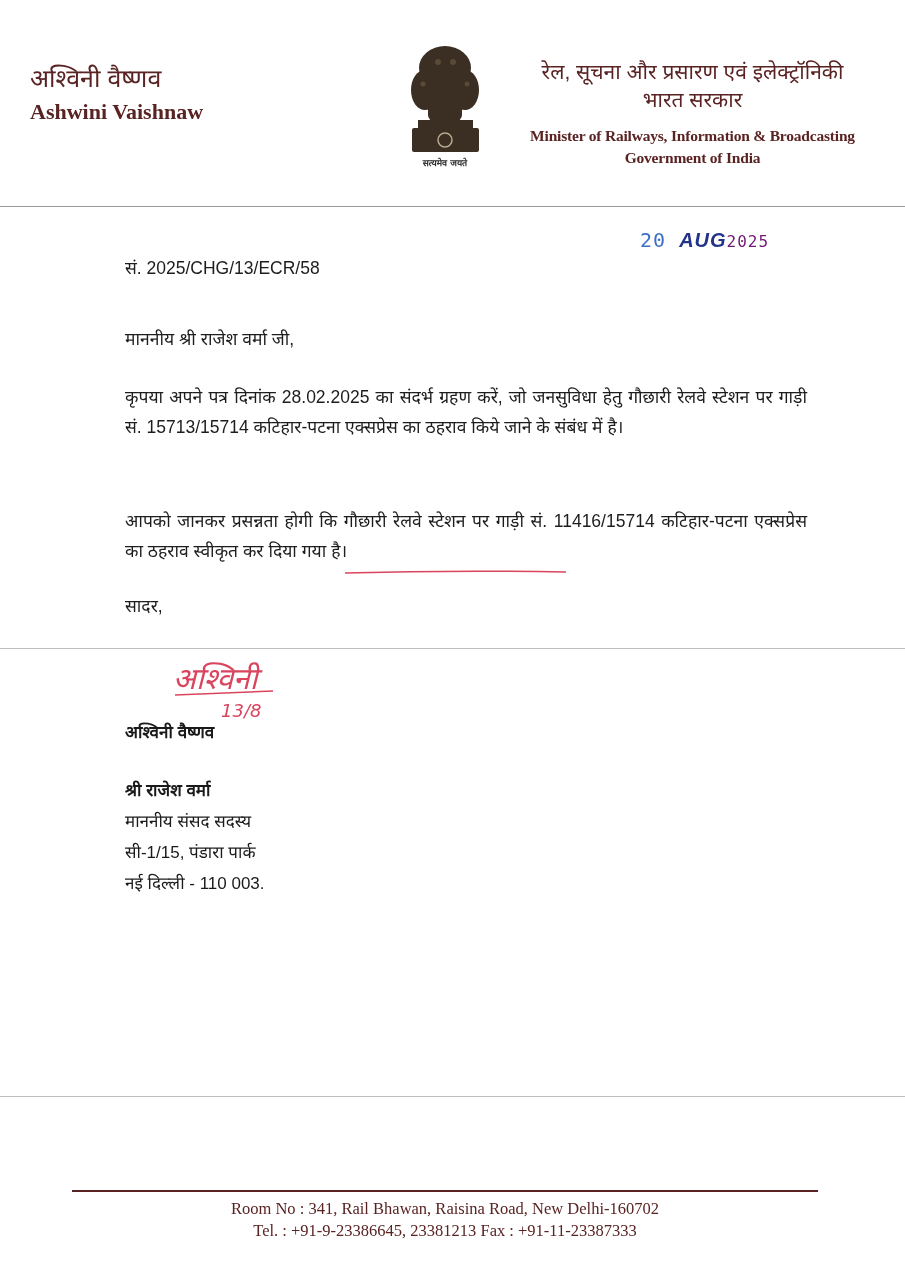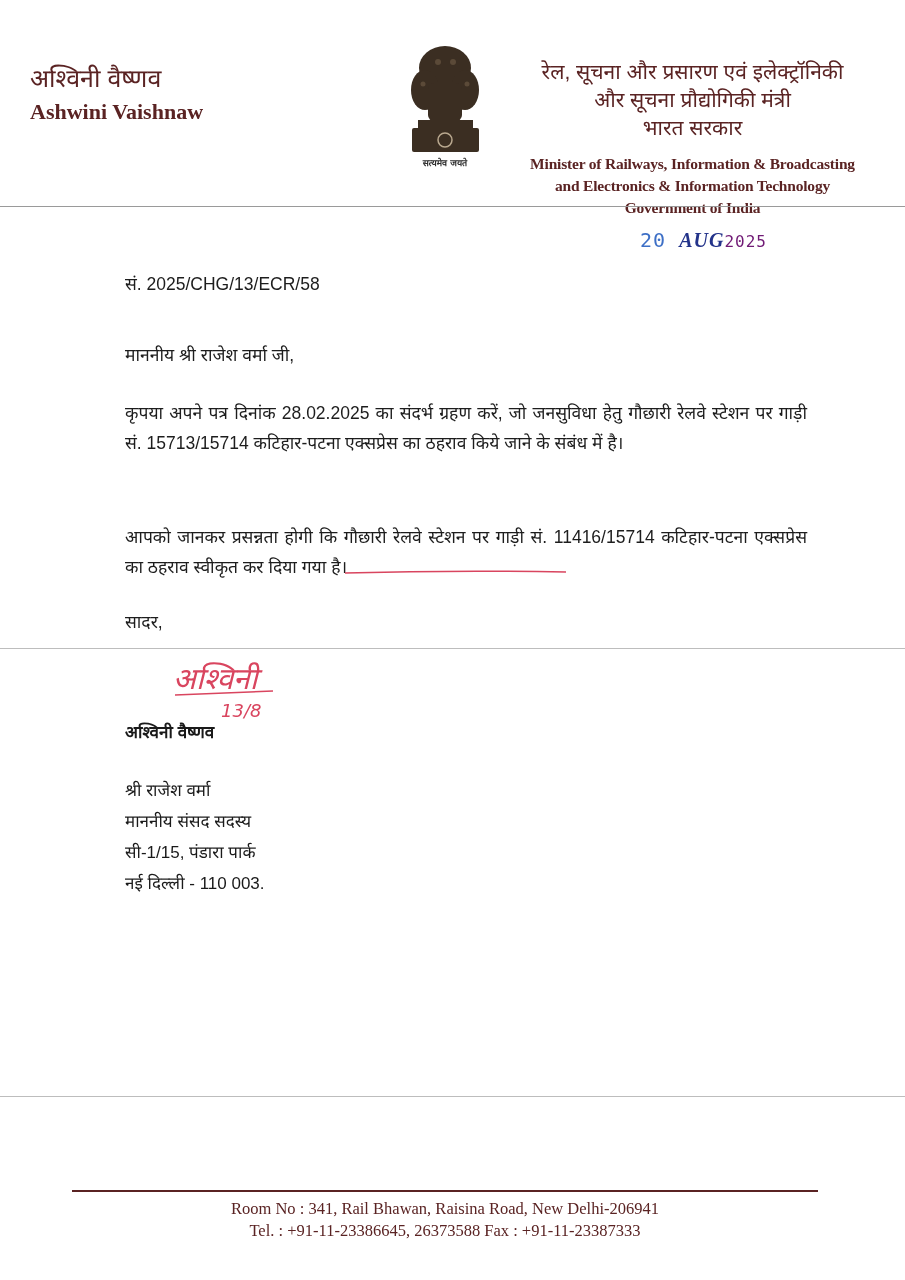--- a/index.html
+++ b/index.html
@@ -17,36 +17,36 @@
     .emblem { left: 398px; top: 38px; width: 95px; height: 135px; }
 
     .right-head { left: 515px; top: 58px; width: 355px; text-align: center; }
     .rh-hi { font-size: 21px; line-height: 28px; }
     .rh-en { font-size: 15.5px; font-weight: bold; line-height: 22px; letter-spacing: -0.2px; }
 
     .hr { position: absolute; left: 0; width: 905px; height: 1px; background: #9a9a9a; }
     .hr.light { background: #bdbdbd; }
 
     .stamp { left: 640px; top: 228px; font-size: 20px; color: #3d6fc6; letter-spacing: 1px; font-family: "DejaVu Sans Mono", monospace; }
-    .stamp .mid { color: #23338a; font-weight: bold; font-style: italic; font-family: Liberation Serif, serif; }
+    .stamp .mid { color: #23338a; font-weight: bold; font-style: italic; font-family: Liberation Sans, sans-serif; }
     .stamp .yr { font-size: 16px; color: #701a75; }
 
-    .body-text { font-size: 17.5px; line-height: 29px; color: #1d1d1d; margin-top: 16px; }
+    .body-text { font-size: 17.5px; line-height: 29px; color: #1d1d1d; }
     .refno { left: 125px; top: 254px; }
     .salute { left: 125px; top: 325px; }
     .para1 { left: 125px; top: 382px; width: 682px; text-align: justify; text-align-last: left; line-height: 30px; }
     .para2 { left: 125px; top: 506px; width: 682px; text-align: justify; text-align-last: left; line-height: 30px; }
     .underline-mark { left: 343px; top: 561px; width: 225px; height: 6px; }
     .closing { left: 125px; top: 592px; }
 
     .signature { left: 128px; top: 655px; width: 110px; height: 75px; margin-left: 43px; }
     .signer { left: 125px; top: 720px; font-weight: bold; font-size: 17px; }
 
     .addr { left: 125px; top: 775px; font-size: 17px; line-height: 31px; }
-    .addr .a-name { font-weight: normal; }
+    .addr .a-name { font-weight: bold; }
 
     .footer-rule { left: 72px; top: 1190px; width: 746px; height: 2px; background: #5a2323; }
     .footer { left: 72px; top: 1198px; width: 746px; text-align: center; font-size: 16.5px; line-height: 22px; }
   </style>
 </head>
 <body>
 
 <div class="abs name-hi maroon">अश्विनी वैष्णव</div>
 <div class="abs name-en maroon serif">Ashwini Vaishnaw</div>
 
@@ -66,24 +66,22 @@
         <circle cx="55" cy="24" r="3"></circle>
       <circle cx="25" cy="46" r="2.5"></circle>
         <circle cx="69" cy="46" r="2.5"></circle>
     </g>
     <text x="47" y="128" text-anchor="middle" font-size="9" font-weight="bold" fill="#2d2d2d" font-family="DejaVu Sans, sans-serif">सत्यमेव जयते</text>
   </svg>
 </div>
 
 <div class="abs right-head maroon">
   <div class="rh-hi">रेल, सूचना और प्रसारण एवं इलेक्ट्रॉनिकी</div>
-  <div class="rh-hi">और सूचना प्रौद्योगिकी मंत्री</div>
   <div class="rh-hi">भारत सरकार</div>
   <div class="rh-en serif" style="margin-top:11px">Minister of Railways, Information &amp; Broadcasting</div>
-  <div class="rh-en serif">and Electronics &amp; Information Technology</div>
   <div class="rh-en serif">Government of India</div>
 </div>
 
 <div class="hr" style="top:206px"></div>
 
 <div class="abs stamp">
   <span>20</span>
   <span class="mid">AUG</span><span class="yr">2025</span>
 </div>
 
@@ -113,15 +111,15 @@
   <div class="a-name">श्री राजेश वर्मा</div>
   <div>माननीय संसद सदस्य</div>
   <div>सी-1/15, पंडारा पार्क</div>
   <div>नई दिल्ली - 110 003.</div>
 </div>
 
 <div class="hr light" style="top:1096px"></div>
 
 <div class="abs footer-rule"></div>
 <div class="abs footer maroon serif">
-  <div>Room No : 341, Rail Bhawan, Raisina Road, New Delhi-206941</div>
-  <div>Tel. : +91-11-23386645, 26373588 Fax : +91-11-23387333</div>
+  <div>Room No : 341, Rail Bhawan, Raisina Road, New Delhi-160702</div>
+  <div>Tel. : +91-9-23386645, 23381213 Fax : +91-11-23387333</div>
 </div>
 
 </body></html>

